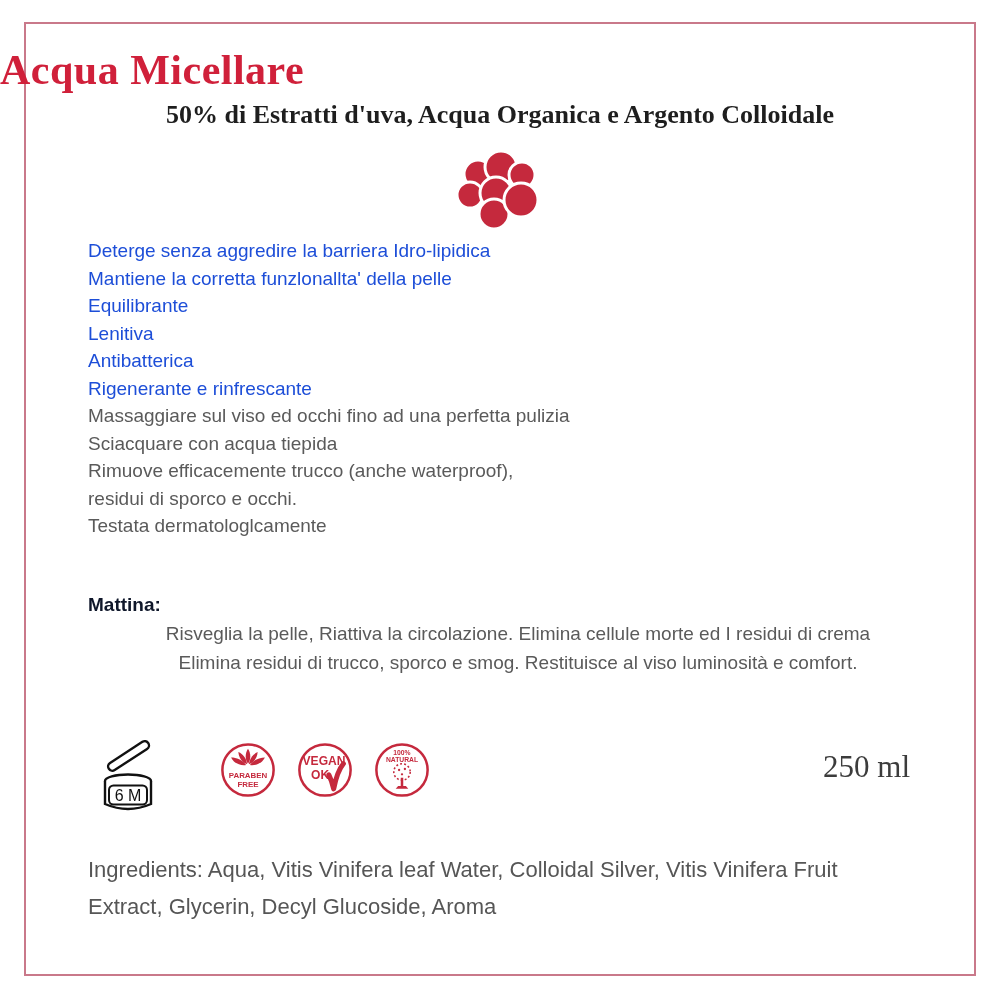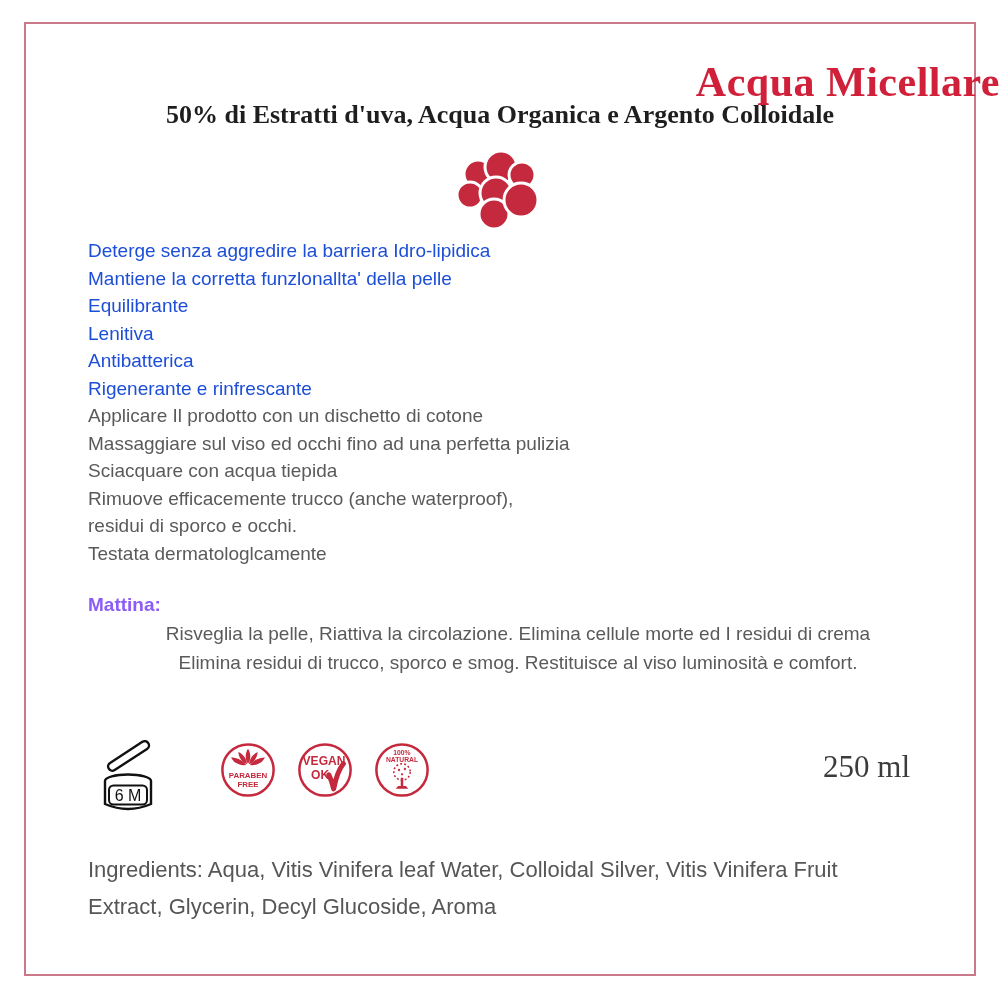--- a/index.html
+++ b/index.html
@@ -5,43 +5,43 @@
   html,body{margin:0;padding:0;}
   body{
     width:1000px;height:1000px;position:relative;background:#ffffff;
     font-family:"Liberation Sans", sans-serif;overflow:hidden;
   }
   .frame{
     position:absolute;left:24px;top:22px;right:24px;bottom:24px;
     border:2px solid #c9798a;pointer-events:none;
   }
   .title{
-    position:absolute;left:0;top:46px;width:1000px;text-align:right;
+    position:absolute;left:0;top:46px;width:1000px;text-align:left;
     font-family:"Liberation Serif", serif;font-weight:700;font-size:42px;
-    color:#d0203a;letter-spacing:.5px;margin-top:12px;
+    color:#d0203a;letter-spacing:.5px;
   }
   .subtitle{
     position:absolute;left:0;top:100px;width:1000px;text-align:center;
     font-family:"Liberation Serif", serif;font-weight:700;font-size:26px;
     color:#1e1e1e;
   }
   .grape{
     position:absolute;left:50%;top:150px;transform:translateX(-50%);
   }
   .list{
     position:absolute;left:88px;top:237px;width:860px;
     font-size:19px;
   }
   .list .line{height:27.5px;line-height:27.5px;white-space:nowrap;}
   .dark{color:#1d4ed8;}
   .gray{color:#5a5a5a;}
   .routine{
     position:absolute;left:88px;top:590px;width:860px;font-size:19px;
   }
-  .routine .rlabel{height:29px;line-height:29px;color:#8b5cf6;font-weight:700;}
+  .routine .rlabel{height:29px;line-height:29px;color:#0f172a;font-weight:700;}
   .routine .rtext{height:29px;line-height:29px;color:#5a5a5a;white-space:nowrap;text-align:center;}
   .icon-row{position:absolute;left:0;top:733px;width:1000px;height:90px;}
   .pao{position:absolute;left:88px;top:4px;}
   .badges{position:absolute;left:219px;top:8px;display:flex;gap:19px;}
   .volume{
     position:absolute;left:610px;top:16px;width:300px;text-align:right;
     font-family:"Liberation Serif", serif;font-size:31px;color:#3c3c3c;
   }
   .ingredients{
     position:absolute;left:88px;top:851px;width:805px;
@@ -71,21 +71,20 @@
   </svg>
 </div>
 
 <div class="list">
   <div class="line dark">Deterge senza aggredire la barriera Idro-lipidica</div>
   <div class="line dark">Mantiene la corretta funzlonallta' della pelle</div>
   <div class="line dark">Equilibrante</div>
   <div class="line dark">Lenitiva</div>
   <div class="line dark">Antibatterica</div>
   <div class="line dark">Rigenerante e rinfrescante</div>
-  <div class="line gray">Applicare Il prodotto con un dischetto di cotone</div>
   <div class="line gray">Massaggiare sul viso ed occhi fino ad una perfetta pulizia</div>
   <div class="line gray">Sciacquare con acqua tiepida</div>
   <div class="line gray">Rimuove efficacemente trucco (anche waterproof),</div>
   <div class="line gray">residui di sporco e occhi.</div>
   <div class="line gray">Testata dermatologlcamente</div>
 </div>
 
 <div class="routine">
   <div class="rlabel">Mattina:</div>
   <div class="rtext">Risveglia la pelle, Riattiva la circolazione. Elimina cellule morte ed I residui di crema</div>

